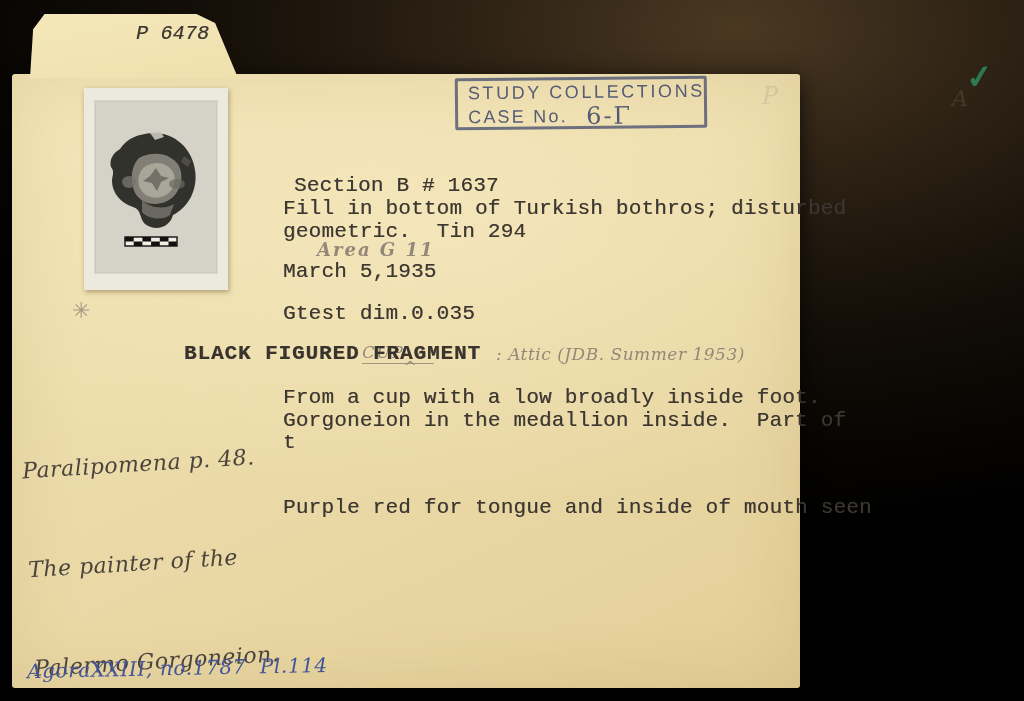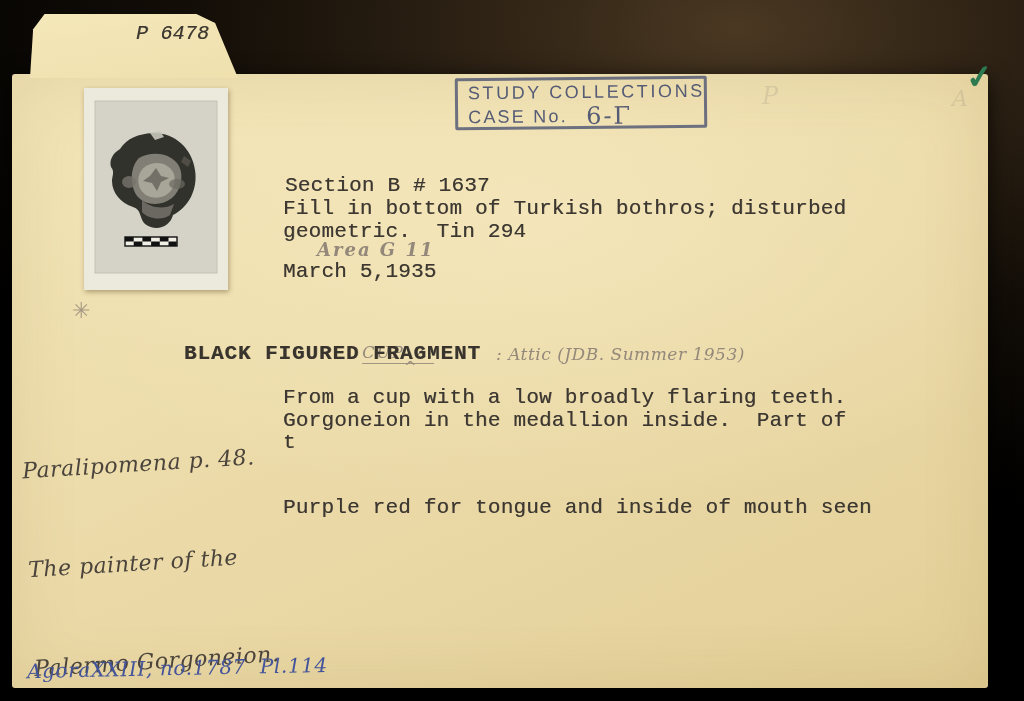--- a/index.html
+++ b/index.html
@@ -3,21 +3,21 @@
 <meta charset="utf-8">
 <style>
   html,body{margin:0;padding:0;}
   body{
     width:1024px;height:701px;overflow:hidden;position:relative;
     background:
       radial-gradient(ellipse 900px 500px at 72% 4%, #4a3822 0%, #2b2013 32%, #120d07 62%, #000 100%);
     font-family:"Liberation Sans", sans-serif;
   }
   .card{
-    position:absolute;left:12px;top:74px;width:976px;height:614px;
+    position:absolute;left:12px;top:74px;width:788px;height:614px;
     background:
       radial-gradient(ellipse 800px 400px at 55% 25%, rgba(255,245,210,.35), rgba(0,0,0,0) 70%),
       linear-gradient(155deg,#f2e4b6 0%,#edddac 38%,#e8d6a2 70%,#e2ce96 100%);
     border-radius:3px;
     box-shadow:0 5px 22px rgba(0,0,0,.75), inset 0 0 70px rgba(130,95,40,.12);
   }
   .tab{
     position:absolute;left:30px;top:14px;width:208px;height:64px;
     background:linear-gradient(170deg,#f4e7b9 0%,#efe0ae 100%);
     clip-path:polygon(0 100%, 1.5% 24%, 7% 0, 80% 0, 89% 14%, 100% 100%);
@@ -123,41 +123,42 @@
       <rect x="58.4" y="149" width="8.7" height="4.5" fill="#111"></rect>
       <rect x="75.8" y="149" width="8.7" height="4.5" fill="#111"></rect>
       <rect x="49.7" y="153.5" width="8.7" height="4.5" fill="#111"></rect>
       <rect x="67.1" y="153.5" width="8.7" height="4.5" fill="#111"></rect>
       <rect x="84.5" y="153.5" width="8.2" height="4.5" fill="#111"></rect>
     </g>
   </svg>
 
   <div class="pencil" style="left:60px;top:224px;font-size:22px;font-style:normal;opacity:.8;">✳</div>
 
-  <div class="typed" style="left:273px;top:100px;text-align:center;">Section B # 1637</div>
+  <div class="typed" style="left:282px;top:100px;text-align:center;">Section B # 1637</div>
   <div class="typed" style="left:271px;top:123px;">Fill in bottom of Turkish bothros; disturbed</div>
   <div class="typed" style="left:271px;top:146px;">geometric.  Tin 294</div>
   <div class="pencil" style="left:305px;top:165px;font-size:18px;letter-spacing:2px;font-weight:bold;">Area G 11</div>
   <div class="typed" style="left:271px;top:186px;">March 5,1935</div>
+  <div class="typed" style="left:271px;top:228px;">Gtest dim.0.035</div>
 
   <div class="pencil" style="left:322px;top:250px;font-size:16px;letter-spacing:2px;">
     <span class="cup-note">CUP ✓.</span>
   </div>
   <div class="pencil" style="left:392px;top:284px;font-size:15px;">^</div>
 
   <div class="typed typed-title" style="left:172px;top:268px;">BLACK FIGURED FRAGMENT</div>
   <div class="pencil" style="left:484px;top:270px;font-size:17px;letter-spacing:0.5px;">: Attic (JDB. Summer 1953)</div>
 
   <div class="ink margin-note">
     <div>Paralipomena p. 48.</div>
     <div>The painter of the</div>
     <div>Palermo Gorgoneion.</div>
   </div>
 
-  <div class="typed" style="left:271px;top:312px;">From a cup with a low broadly flaring teeth.</div>
+  <div class="typed" style="left:271px;top:312px;">From a cup with a low broadly inside foot.</div>
   <div class="typed" style="left:271px;top:335px;">Gorgoneion in the medallion inside.  Part of</div>
   <div class="typed" style="left:271px;top:357px;">t</div>
   <div class="typed" style="left:271px;top:422px;">Purple red for tongue and inside of mouth seen</div>
 
   <div class="blue-ink" style="left:15px;top:582px;">AgoraXXIII, no.1787  Pl.114</div>
 </div>
 
 <div class="tab">
   <span class="typed tab-label">P 6478</span>
   <span class="red-check">√</span>

